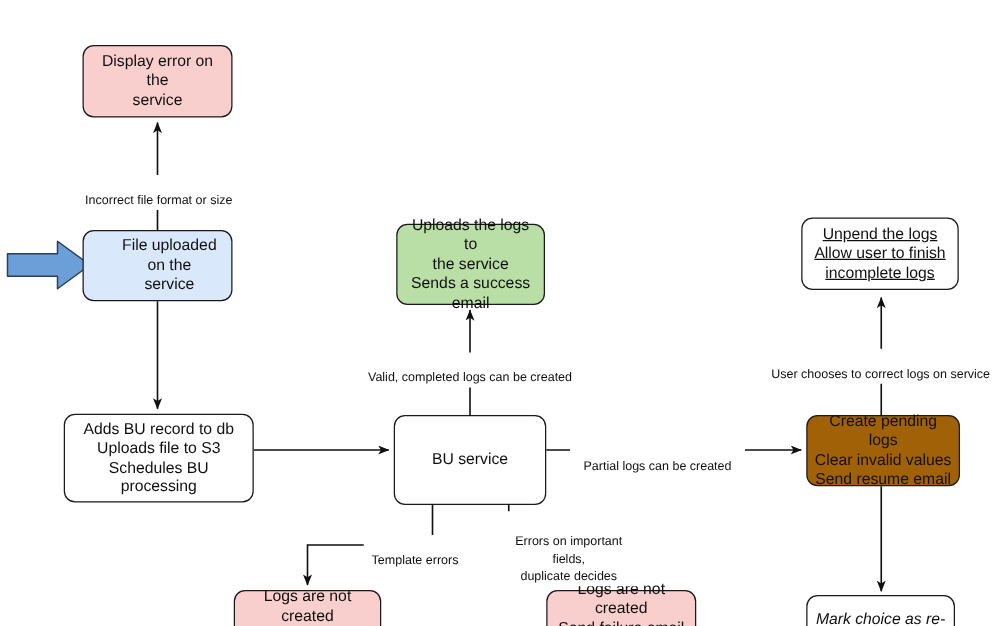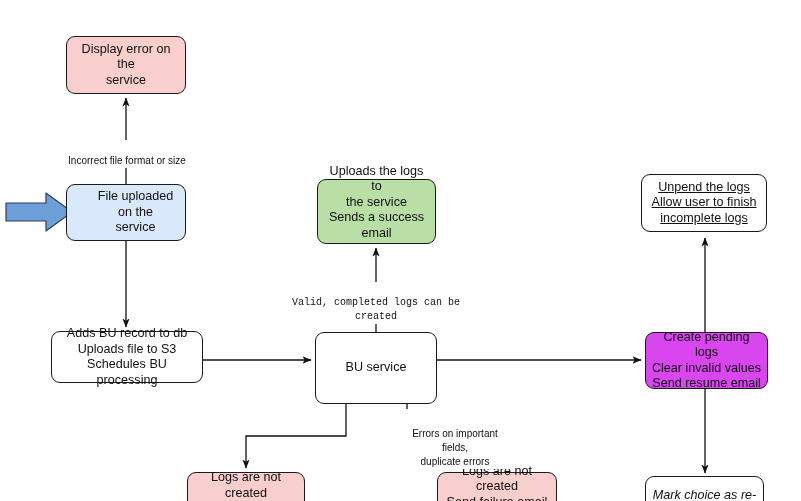--- a/index.html
+++ b/index.html
@@ -33,22 +33,22 @@
     justify-content: center;
     text-align: center;
     font-size: 12.6px;
     line-height: 15.5px;
     color: #101010;
     white-space: pre-line;
     padding: 2px 5px;
   }
   .node.pink   { background: #f8cfcc; }
   .node.blue   { background: #dae8fc; padding-left: 24px; }
-  .node.green  { background: #b9dfa6; align-items: flex-end; }
-  .node.yellow { background: #d946ef; }
+  .node.green  { background: #b9dfa6; }
+  .node.yellow { background: #a16207; }
   .node.white  { background: #ffffff; }
   .edge-label {
     position: absolute;
     font-size: 10px;
     line-height: 14px;
     color: #101010;
     text-align: center;
     white-space: pre-line;
     background: #ffffff;
     padding: 0 2px;
@@ -112,21 +112,21 @@
   <div class="node pink" style="left:66px; top:4px; width:120px; height:58px;">
     <span>Display error on the
 service</span>
   </div>
 
   <div class="node blue" style="left:66px; top:152px; width:120px; height:57px;">
     <span>File uploaded on the
 service</span>
   </div>
 
-  <div class="node white" style="left:51px; top:299px; width:152px; height:52px;">
+  <div class="node white" style="left:51px; top:299px; width:152px; height:71px;">
     <span>Adds BU record to db
 Uploads file to S3
 Schedules BU processing</span>
   </div>
 
   <div class="node green" style="left:317px; top:147px; width:119px; height:65px;">
     <span>Uploads the logs to
 the service
 Sends a success
 email</span>
@@ -164,26 +164,35 @@
   <div class="node white" style="left:645px; top:444px; width:119px; height:54px;font-style:italic;">
     <span>Mark choice as re-
 upload</span>
   </div>
 
   <div class="edge-label" style="left:52px; top:108px; width:150px;">
     <span>Incorrect file format or size</span>
   </div>
 
 
-  <div class="edge-label" style="left:278px; top:250px; width:196px;font-family:Liberation Mono, monospace;">
+  <div class="edge-label" style="left:278px; top:250px; width:196px;">
     <span>Valid, completed logs can be created</span>
   </div>
 
+  <div class="edge-label" style="left:456px; top:321px; width:140px;">
+    <span>Partial logs can be created</span>
+  </div>
 
+  <div class="edge-label" style="left:291px; top:396px; width:82px;">
+    <span>Template errors</span>
+  </div>
 
   <div class="edge-label" style="left:396px; top:381px; width:118px;">
     <span>Errors on important fields,
-duplicate errors</span>
+duplicate decides</span>
   </div>
 
+  <div class="edge-label" style="left:608px; top:247px; width:193px;">
+    <span>User chooses to correct logs on service</span>
+  </div>
 
 
 </div>
 
 </body></html>

